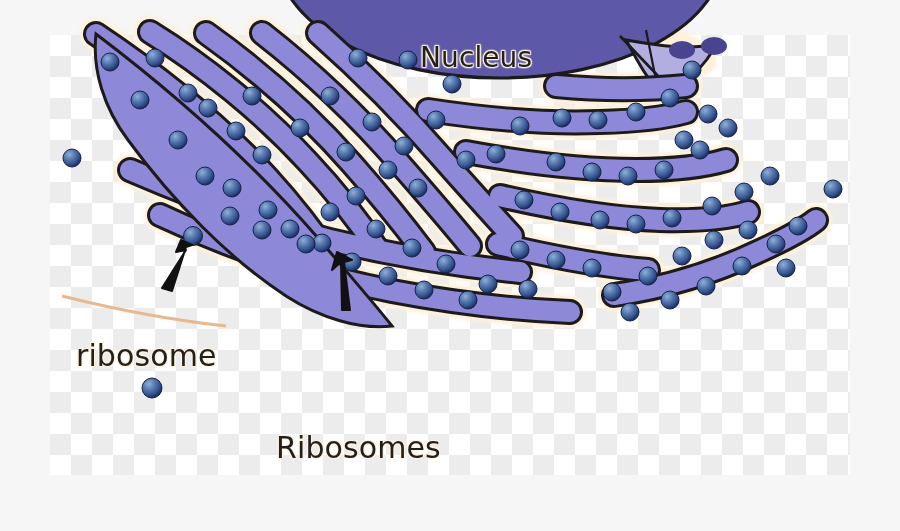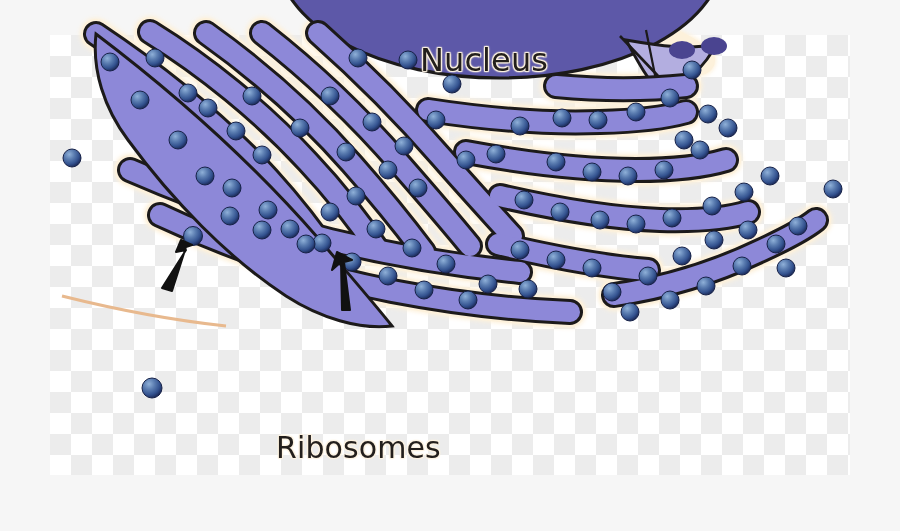--- a/index.html
+++ b/index.html
@@ -29,21 +29,21 @@
     color:#231f1c;
     font-family:"DejaVu Sans", sans-serif;
     font-weight:400;
     letter-spacing:.1px;
     white-space:pre;
     text-shadow:
        0 0 2px #fdf3e2, 0 0 3px #fdf3e2,
        1px 1px 1px #fdf3e2, -1px 1px 1px #fdf3e2,
        1px -1px 1px #fdf3e2, -1px -1px 1px #fdf3e2;
   }
-  #nucleus-label{left:420px;top:41px;font-size:32px;}
+  #nucleus-label{left:420px;top:41px;font-size:28px;}
   #free-ribosome-label{left:76px;top:246px;font-size:30px;line-height:44px;}
   #er-label{left:276px;top:325px;font-size:30px;line-height:49px;}
 </style>
 </head>
 <body>
 
 <div id="stage">
 
   <div id="checker"></div>
 
@@ -235,20 +235,21 @@
         <path d="M 162,288 L 186,250 L 176,252 L 181,240 L 192,245 L 186,247 L 172,291 Z" stroke="#111" stroke-width="2" stroke-linejoin="round"></path>
         <path d="M 342,310 L 341,262 L 332,270 L 337,252 L 352,260 L 344,262 L 350,310 Z" stroke="#111" stroke-width="2" stroke-linejoin="round"></path>
       </g>
 
     </g>
   </svg>
 
   <div class="lbl" id="nucleus-label">Nucleus</div>
 
   <div class="lbl" id="free-ribosome-label">
+    <div>ribosome</div>
   </div>
 
   <div class="lbl" id="er-label">
     <div>Ribosomes</div>
     
     
   </div>
 
 </div>
 

